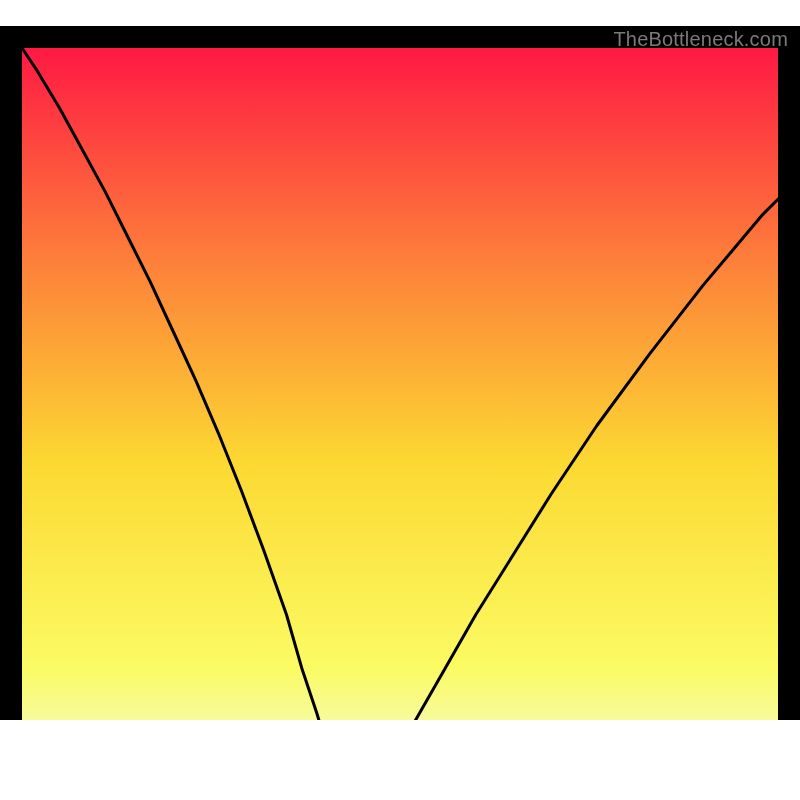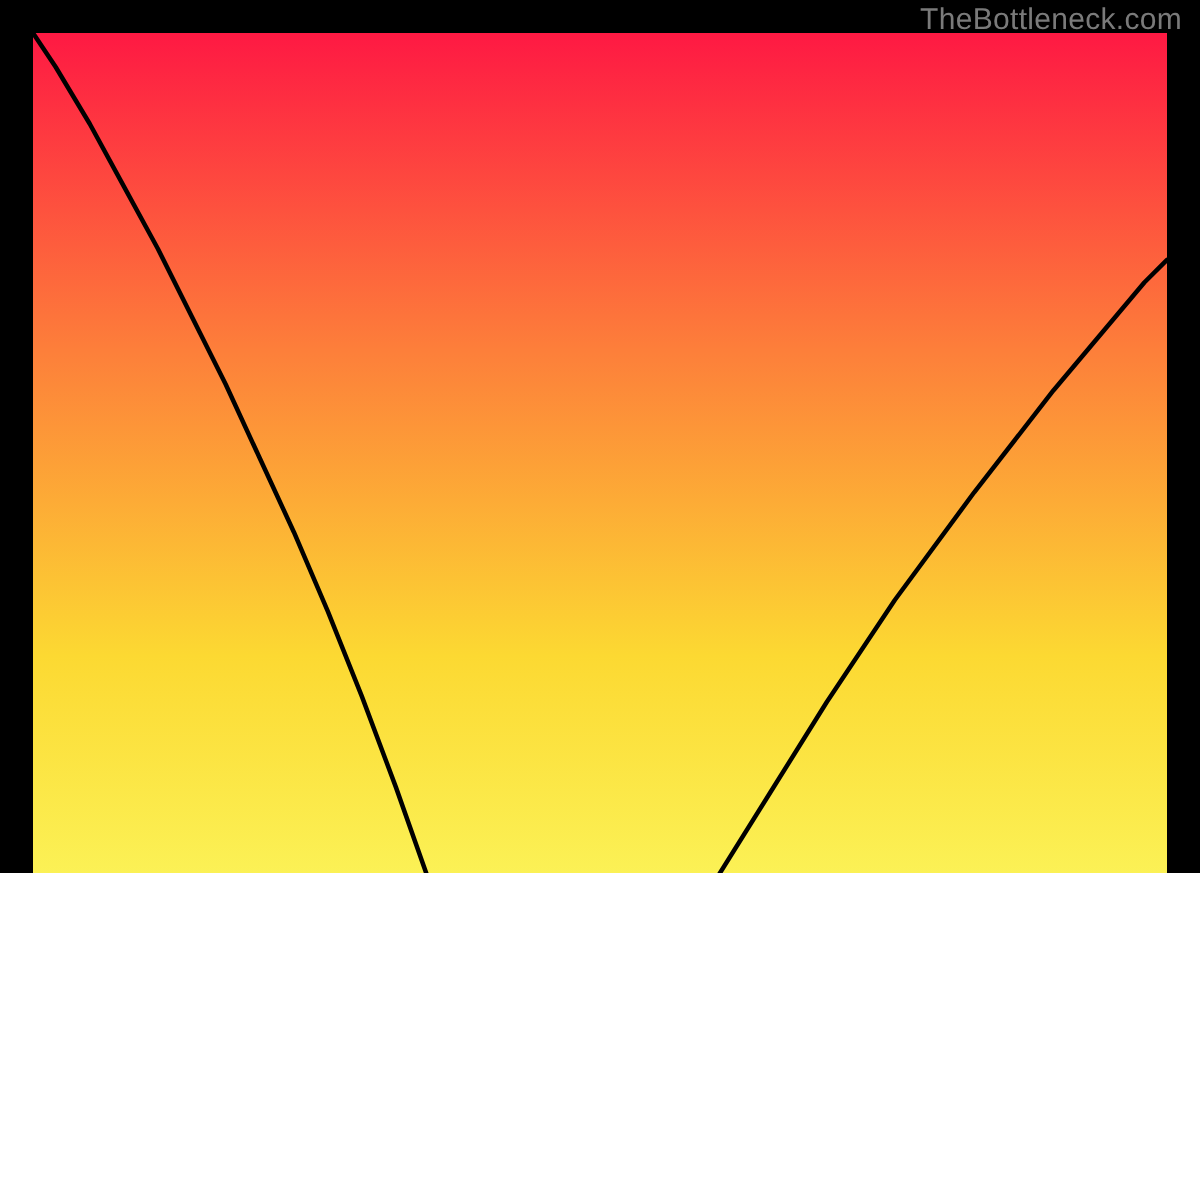--- a/index.html
+++ b/index.html
@@ -4,22 +4,23 @@
 <style>
   body {
     margin: 0;
     padding: 0;
     background: #ffffff;
     font-family: Arial, Helvetica, sans-serif;
   }
   .chart-container {
     position: relative;
     width: 800px;
-    height: 582px;
+    height: 694px;
     background: #000000;
+    margin-top: 26px;
   }
   .watermark {
     position: absolute;
     top: 2px;
     right: 12px;
     color: #7a7a7a;
     font-size: 20px;
     font-weight: 500;
     letter-spacing: 0.2px;
     z-index: 5;

